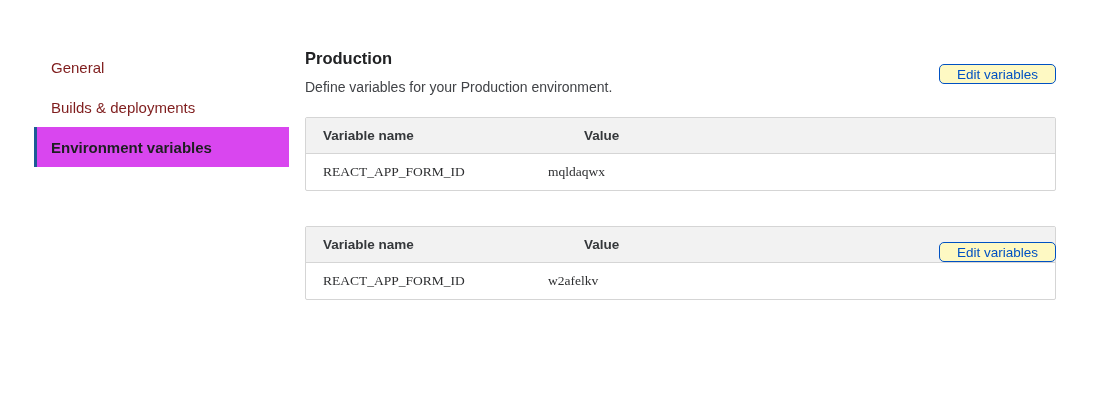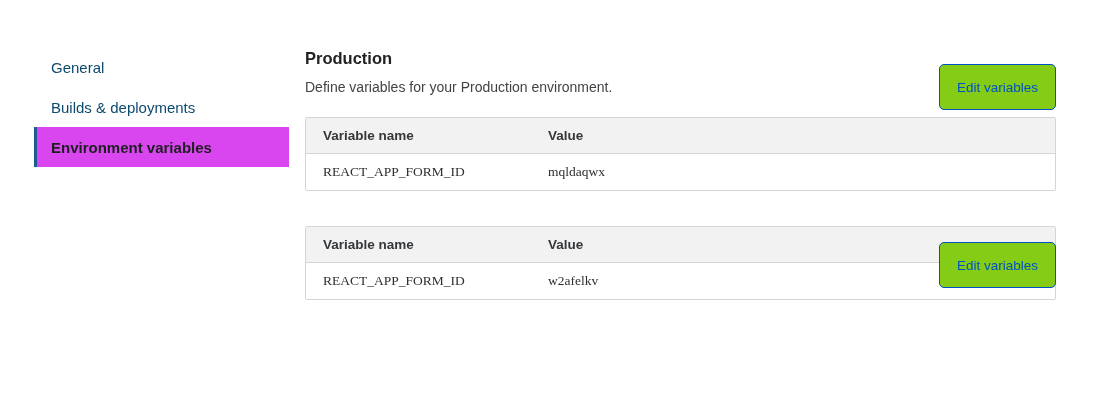--- a/index.html
+++ b/index.html
@@ -17,21 +17,21 @@
     top: 47px;
     width: 255px;
   }
   .nav-item {
     height: 40px;
     display: flex;
     align-items: center;
     padding-left: 14px;
     border-left: 3px solid transparent;
     font-size: 15px;
-    color: #0c4a6e;
+    color: #7f1d1d;
     cursor: pointer;
     white-space: nowrap;
   }
   .nav-item.active {
     background: #d946ef;
     border-left-color: #1d5a96;
     font-weight: 700;
     color: #1d1f21;
   }
 
@@ -53,23 +53,23 @@
   .section p.desc {
     margin: 10px 0 21px;
     font-size: 14px;
     line-height: 18px;
     color: #414347;
   }
   .edit-btn {
     position: absolute;
     top: 16px;
     right: 0;
-    height: 46px;
+    height: 20px;
     padding: 0 17px;
-    background: #84cc16;
+    background: #fef9c3;
     border: 1px solid #0051c3;
     border-radius: 5px;
     color: #0051c3;
     font-family: "Liberation Sans", "DejaVu Sans", sans-serif;
     font-size: 13.5px;
     cursor: pointer;
   }
 
   
   .table {
@@ -79,20 +79,21 @@
     background: #ffffff;
   }
   .trow, .thead {
     display: flex;
     align-items: center;
     height: 36px;
   }
   .thead {
     background: #f2f2f2;
     border-bottom: 1px solid #d5d5d5;
+    gap: 36px;
   }
   .th, .td {
     padding-left: 17px;
   }
   .col-name { width: 225px; flex: 0 0 225px; }
   .th {
     font-size: 13.5px;
     font-weight: 700;
     color: #35383b;
   }

